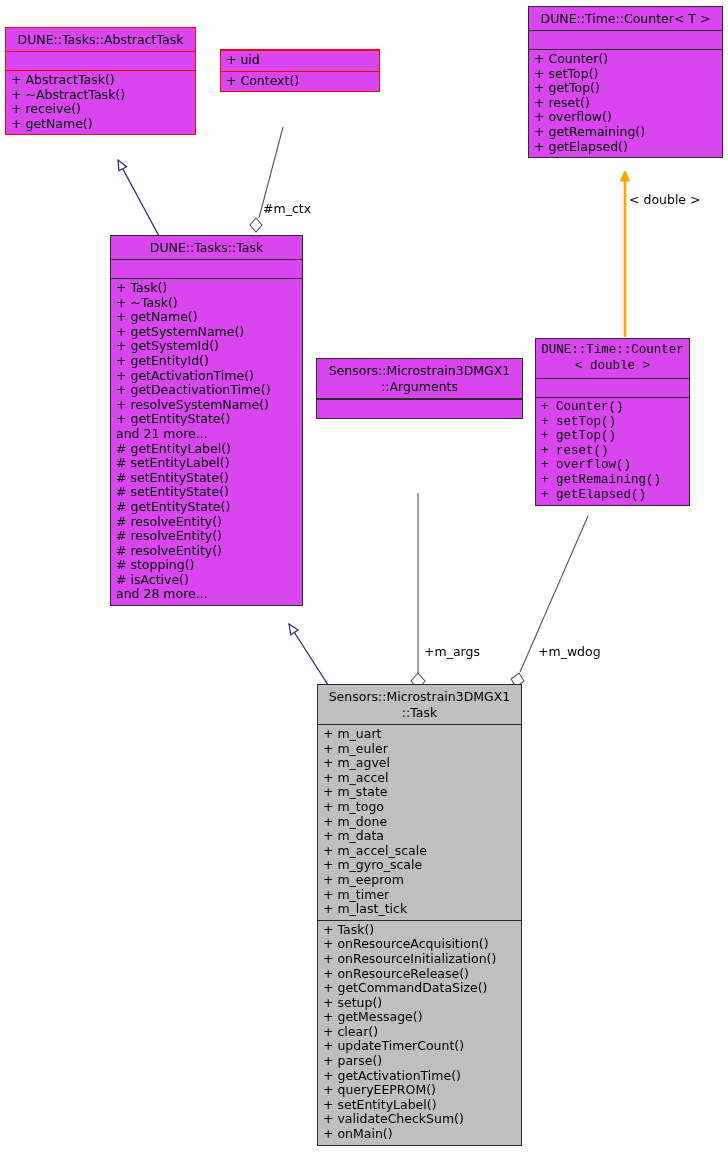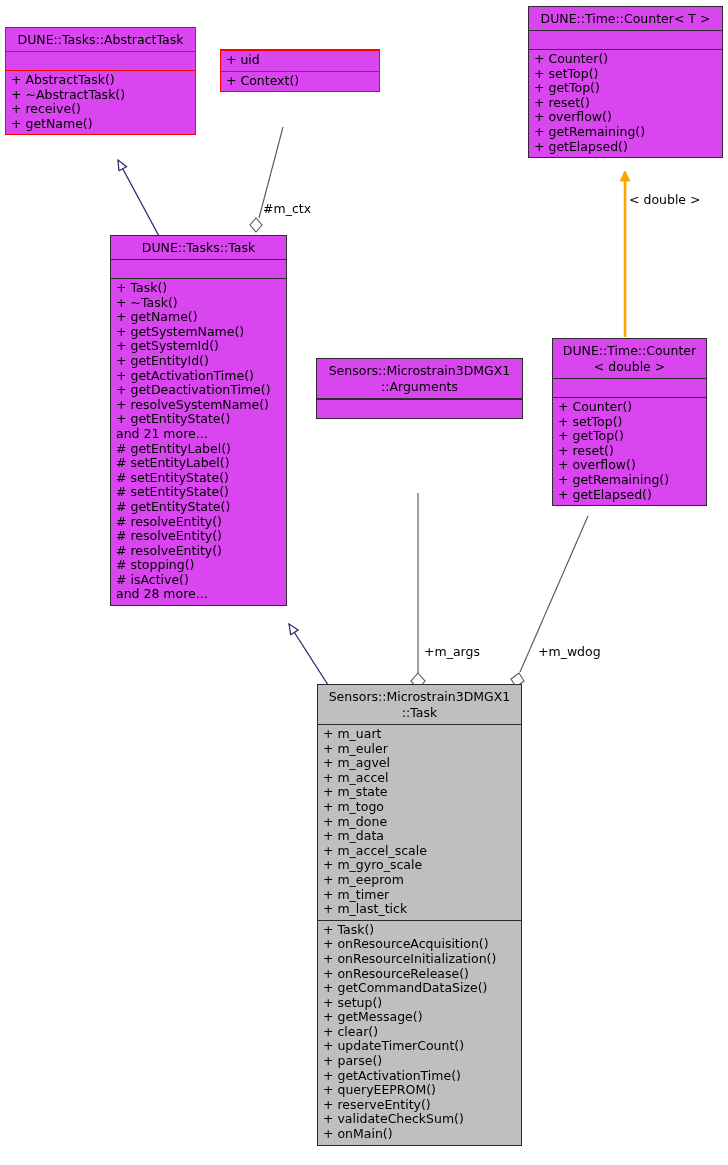--- a/index.html
+++ b/index.html
@@ -166,21 +166,21 @@
       <div class="member">+ Counter()</div>
       <div class="member">+ setTop()</div>
       <div class="member">+ getTop()</div>
       <div class="member">+ reset()</div>
       <div class="member">+ overflow()</div>
       <div class="member">+ getRemaining()</div>
       <div class="member">+ getElapsed()</div>
     </div>
   </div>
 
-  <div class="uml-box dark" style="left:110px; top:235px; width:177px;">
+  <div class="uml-box dark" style="left:110px; top:235px; width:193px;">
     <div class="sec title">
       <span class="title-text">DUNE::Tasks::Task</span>
     </div>
     <div class="divider"></div>
     <div class="sec empty"></div>
     <div class="divider"></div>
     <div class="sec">
       <div class="member">+ Task()</div>
       <div class="member">+ ~Task()</div>
       <div class="member">+ getName()</div>
@@ -209,21 +209,21 @@
   <div class="uml-box dark" style="left:316px; top:358px; width:207px;">
     <div class="sec title two-line">
       <span class="title-text">Sensors::Microstrain3DMGX1</span><br>
       <span class="title-text">::Arguments</span>
     </div>
     <div class="divider"></div>
     <div class="divider"></div>
     <div class="sec empty"></div>
   </div>
 
-  <div class="uml-box dark" style="left:552px; top:338px; width:155px;">
+  <div class="uml-box dark" style="left:535px; top:338px; width:155px;font-family:Liberation Mono, monospace;">
     <div class="sec title two-line">
       <span class="title-text">DUNE::Time::Counter</span><br>
       <span class="title-text">&lt; double &gt;</span>
     </div>
     <div class="divider"></div>
     <div class="sec empty"></div>
     <div class="divider"></div>
     <div class="sec">
       <div class="member">+ Counter()</div>
       <div class="member">+ setTop()</div>
@@ -263,19 +263,19 @@
       <div class="member">+ onResourceInitialization()</div>
       <div class="member">+ onResourceRelease()</div>
       <div class="member">+ getCommandDataSize()</div>
       <div class="member">+ setup()</div>
       <div class="member">+ getMessage()</div>
       <div class="member">+ clear()</div>
       <div class="member">+ updateTimerCount()</div>
       <div class="member">+ parse()</div>
       <div class="member">+ getActivationTime()</div>
       <div class="member">+ queryEEPROM()</div>
-      <div class="member">+ reserveEntity()</div>
+      <div class="member">+ setEntityLabel()</div>
       <div class="member">+ validateCheckSum()</div>
       <div class="member">+ onMain()</div>
     </div>
   </div>
 
 </div>
 
 </body></html>

